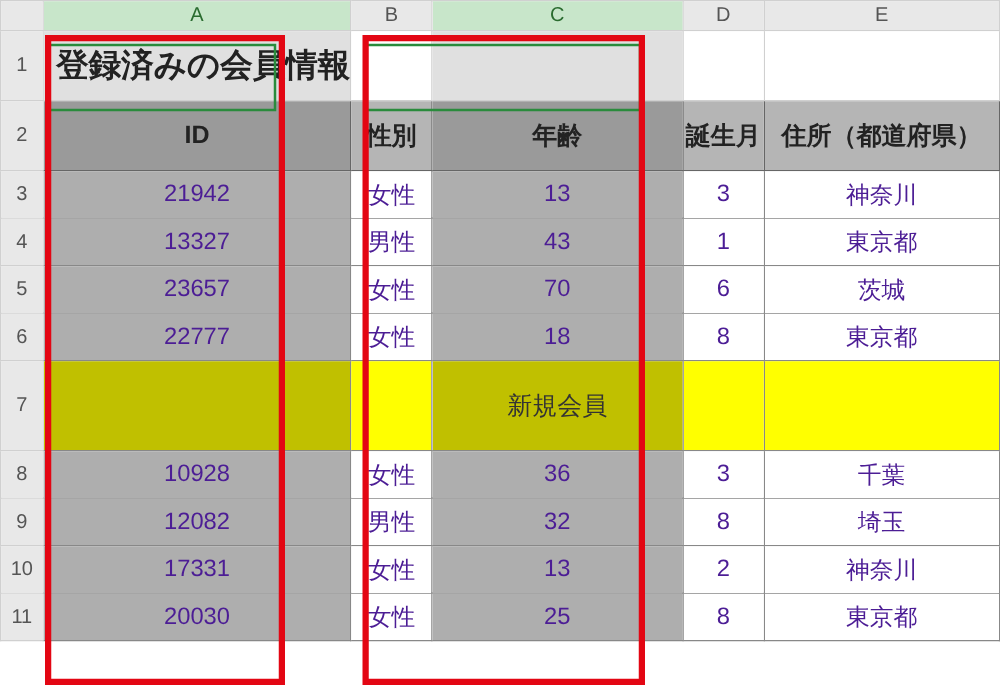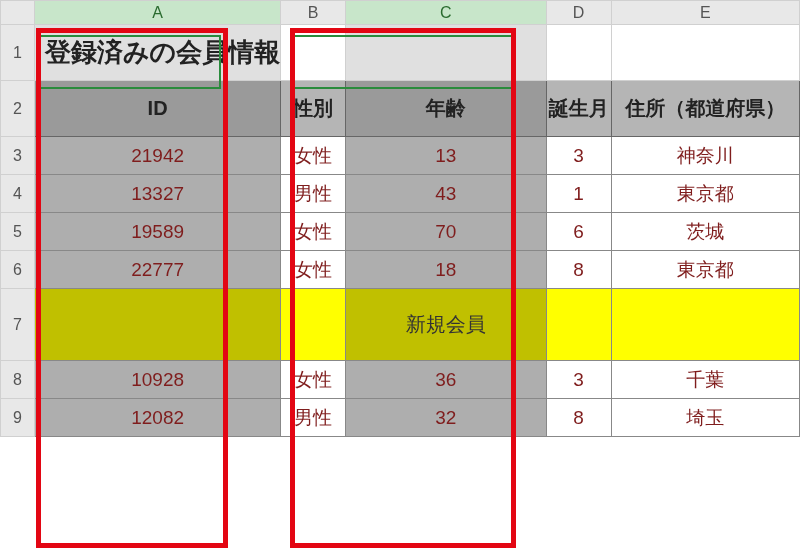--- a/index.html
+++ b/index.html
@@ -71,21 +71,21 @@
       font-size: 20px;
       font-weight: 700;
       color: #222;
       height: 56px;
       border: 1px solid #666;
       margin-top: 36px;
     }
     .data-row .data {
       background: #fff;
       font-size: 19px;
-      color: #7f1d1d;
+      color: #4c1d95;
       height: 38px;
       border: 1px solid #888;
     }
 
     .newmember-row .data {
       background: #ffff00;
       height: 72px;
       border: 1px solid #888;
     }
     .newmember-row .merged {
@@ -193,21 +193,21 @@
   <div class="row data-row">
     <div class="cell row-header">4</div>
     <div class="cell data c-A sel-col">13327</div>
     <div class="cell data c-B">男性</div>
     <div class="cell data c-C sel-col">43</div>
     <div class="cell data c-D">1</div>
     <div class="cell data c-E">東京都</div>
   </div>
   <div class="row data-row">
     <div class="cell row-header">5</div>
-    <div class="cell data c-A sel-col">19589</div>
+    <div class="cell data c-A sel-col">23657</div>
     <div class="cell data c-B">女性</div>
     <div class="cell data c-C sel-col">70</div>
     <div class="cell data c-D">6</div>
     <div class="cell data c-E">茨城</div>
   </div>
   <div class="row data-row">
     <div class="cell row-header">6</div>
     <div class="cell data c-A sel-col">22777</div>
     <div class="cell data c-B">女性</div>
     <div class="cell data c-C sel-col">18</div>
@@ -233,19 +233,35 @@
     <div class="cell data c-E">千葉</div>
   </div>
   <div class="row data-row">
     <div class="cell row-header">9</div>
     <div class="cell data c-A sel-col">12082</div>
     <div class="cell data c-B">男性</div>
     <div class="cell data c-C sel-col">32</div>
     <div class="cell data c-D">8</div>
     <div class="cell data c-E">埼玉</div>
   </div>
+  <div class="row data-row">
+    <div class="cell row-header">10</div>
+    <div class="cell data c-A sel-col">17331</div>
+    <div class="cell data c-B">女性</div>
+    <div class="cell data c-C sel-col">13</div>
+    <div class="cell data c-D">2</div>
+    <div class="cell data c-E">神奈川</div>
+  </div>
+  <div class="row data-row">
+    <div class="cell row-header">11</div>
+    <div class="cell data c-A sel-col">20030</div>
+    <div class="cell data c-B">女性</div>
+    <div class="cell data c-C sel-col">25</div>
+    <div class="cell data c-D">8</div>
+    <div class="cell data c-E">東京都</div>
+  </div>
 
 </div>
 
 <div class="green-sel2"></div>
 <div class="green-sel"></div>
 <div class="red-box left"></div>
 <div class="red-box right"></div>
 
 </body></html>

